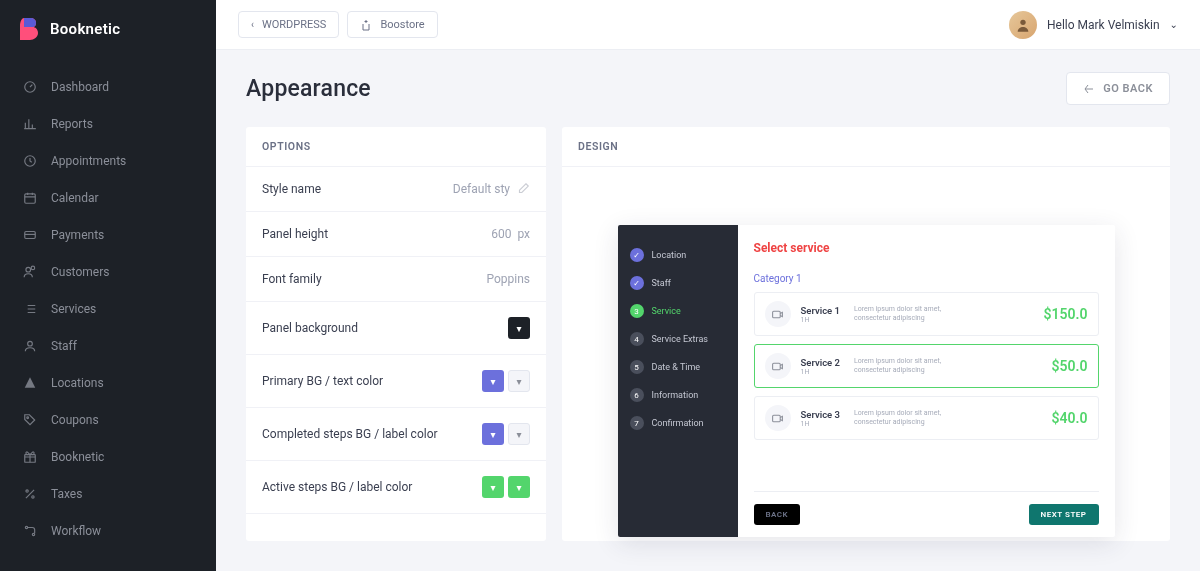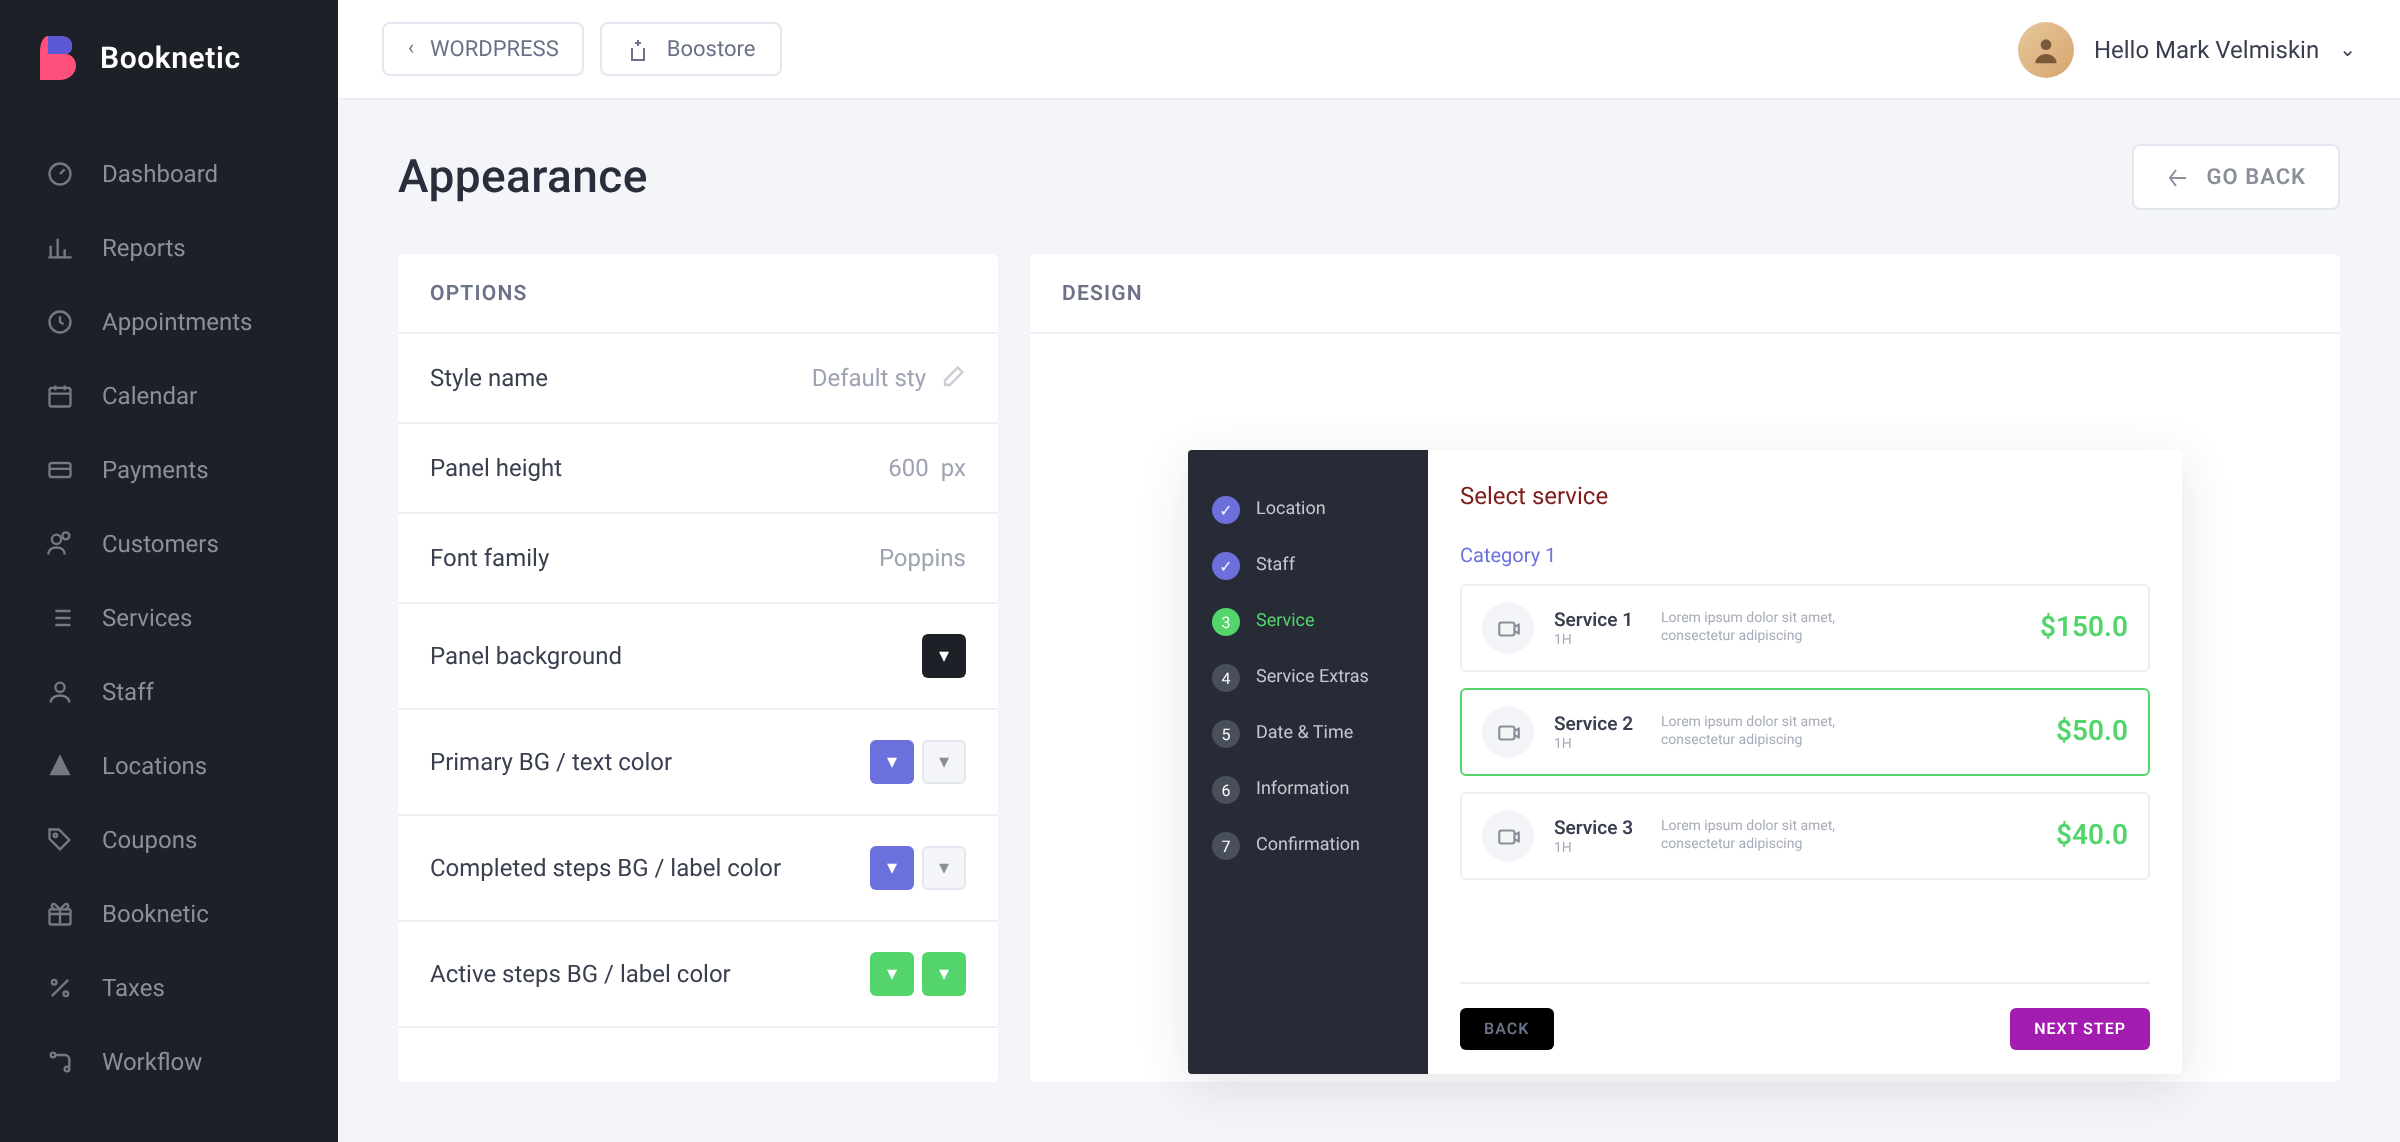--- a/index.html
+++ b/index.html
@@ -1,18 +1,18 @@
 <!DOCTYPE html>
 <html><head>
 <meta charset="utf-8">
 <style>
 * { margin:0; padding:0; box-sizing:border-box; font-family:-apple-system,BlinkMacSystemFont,"Segoe UI",Roboto,sans-serif; }
 body { background:#f4f5f9; width:1200px; height:571px; overflow:hidden; color:#3a3f50; }
 .app { display:flex; height:100%; }
-.sidebar { width:169px; background:#1d2127; color:#8b8f99; flex-shrink:0; }
+.sidebar { width:216px; background:#1d2127; color:#8b8f99; flex-shrink:0; }
 .logo { display:flex; align-items:center; gap:10px; padding:18px 20px; }
 .logo-mark { width:20px; height:22px; }
 .logo-text { color:#fff; font-weight:600; font-size:15px; letter-spacing:0.3px; }
 .nav { padding-top:10px; }
 .nav-item { display:flex; align-items:center; gap:14px; padding:11px 22px; font-size:12px; color:#8b8f99; cursor:pointer; }
 .nav-icon { width:15px; height:15px; display:flex; align-items:center; justify-content:center; opacity:0.8; }
 .main { flex:1; display:flex; flex-direction:column; overflow:hidden; }
 .topbar { height:50px; background:#fff; display:flex; align-items:center; justify-content:space-between; padding:0 22px; border-bottom:1px solid #eceef3; }
 .top-left { display:flex; gap:8px; }
 .crumb { border:1px solid #e3e6ee; border-radius:4px; padding:6px 12px; font-size:11px; color:#6b7186; display:flex; align-items:center; gap:8px; }
@@ -41,33 +41,33 @@
 .preview { width:497px; height:312px; background:#fff; border-radius:2px; box-shadow:0 6px 26px rgba(40,45,70,0.12); display:flex; overflow:hidden; }
 .preview-steps { width:120px; background:#272b35; padding:16px 10px; }
 .step { display:flex; align-items:center; gap:8px; padding:7px 2px; }
 .step-num { width:14px; height:14px; border-radius:50%; display:flex; align-items:center; justify-content:center; font-size:8px; color:#fff; }
 .step-num.done { background:#6c70dc; }
 .step-num.active { background:#53d56c; }
 .step-num.todo { background:#4a4f5c; }
 .step-label { font-size:9px; color:#c5c8d3; }
 .step.active .step-label { color:#53d56c; }
 .preview-main { flex:1; padding:16px 16px 12px; display:flex; flex-direction:column; }
-.pm-title { font-size:12px; font-weight:400; color:#7f1d1d; margin-bottom:18px; }
+.pm-title { font-size:12px; font-weight:700; color:#ef4444; margin-bottom:18px; }
 .cat-label { font-size:10px; color:#6c70dc; margin-bottom:8px; }
 .service-card { border:1px solid #eceef3; border-radius:3px; padding:8px 10px; display:flex; align-items:center; gap:10px; margin-bottom:8px; }
 .service-card.selected { border-color:#53d56c; }
 .svc-icon { width:26px; height:26px; border-radius:50%; background:#f4f5f9; display:flex; align-items:center; justify-content:center; flex-shrink:0; }
 .svc-mid { flex:1; display:flex; gap:14px; align-items:center; }
 .svc-name { font-size:9.5px; font-weight:600; color:#3a3f50; }
 .svc-sub { font-size:7px; color:#a6abb9; margin-top:0; }
 .svc-desc { font-size:7px; color:#a6abb9; line-height:1.3; width:105px; }
 .svc-price { font-size:14px; font-weight:600; color:#53d56c; }
 .pm-footer { margin-top:auto; display:flex; justify-content:space-between; align-items:center; padding-top:12px; border-top:1px solid #eceef3; }
 .pm-back { background:#000000; border:none; border-radius:3px; padding:6px 12px; font-size:8px; font-weight:600; color:#6b7186; letter-spacing:0.5px; }
-.pm-next { background:#a21caf; border:none; border-radius:3px; padding:6px 12px; font-size:8px; font-weight:600; color:#fff; letter-spacing:0.5px; }
+.pm-next { background:#0f766e; border:none; border-radius:3px; padding:6px 12px; font-size:8px; font-weight:600; color:#fff; letter-spacing:0.5px; }
 svg { display:block; }
 </style>
 </head>
 <body>
 
 <div class="app">
   <aside class="sidebar">
     <div class="logo">
       <svg class="logo-mark" viewBox="0 0 20 22">
           <path d="M4 0h6c4 0 6 2 6 5s-2 4-3 4c2 0 5 2 5 6s-4 7-8 7H0V8c0-5 2-8 4-8z" fill="#ff4f7b"></path>

